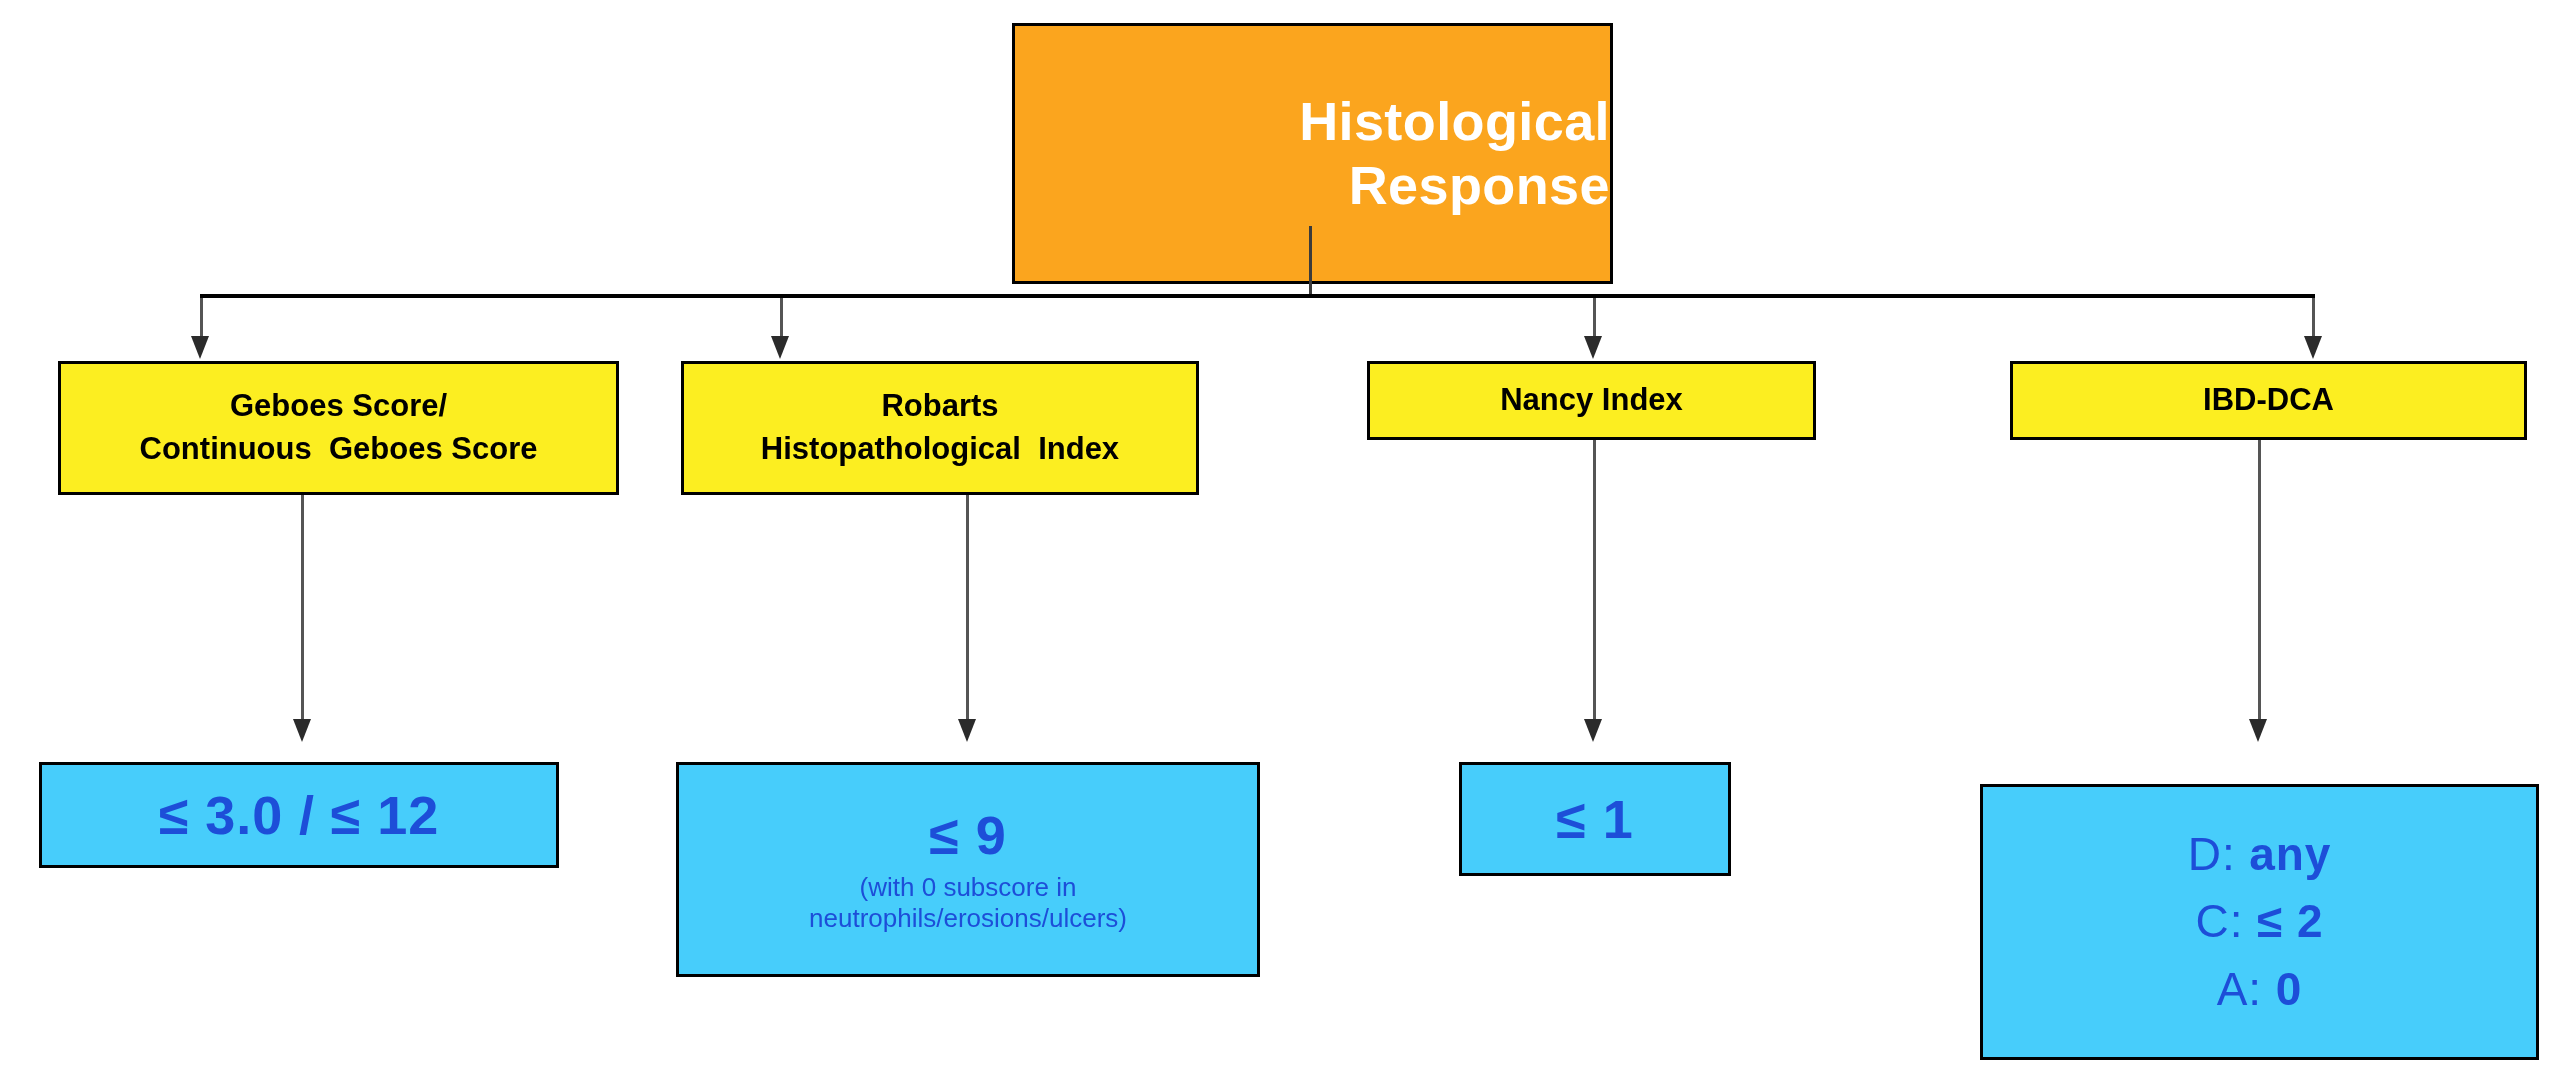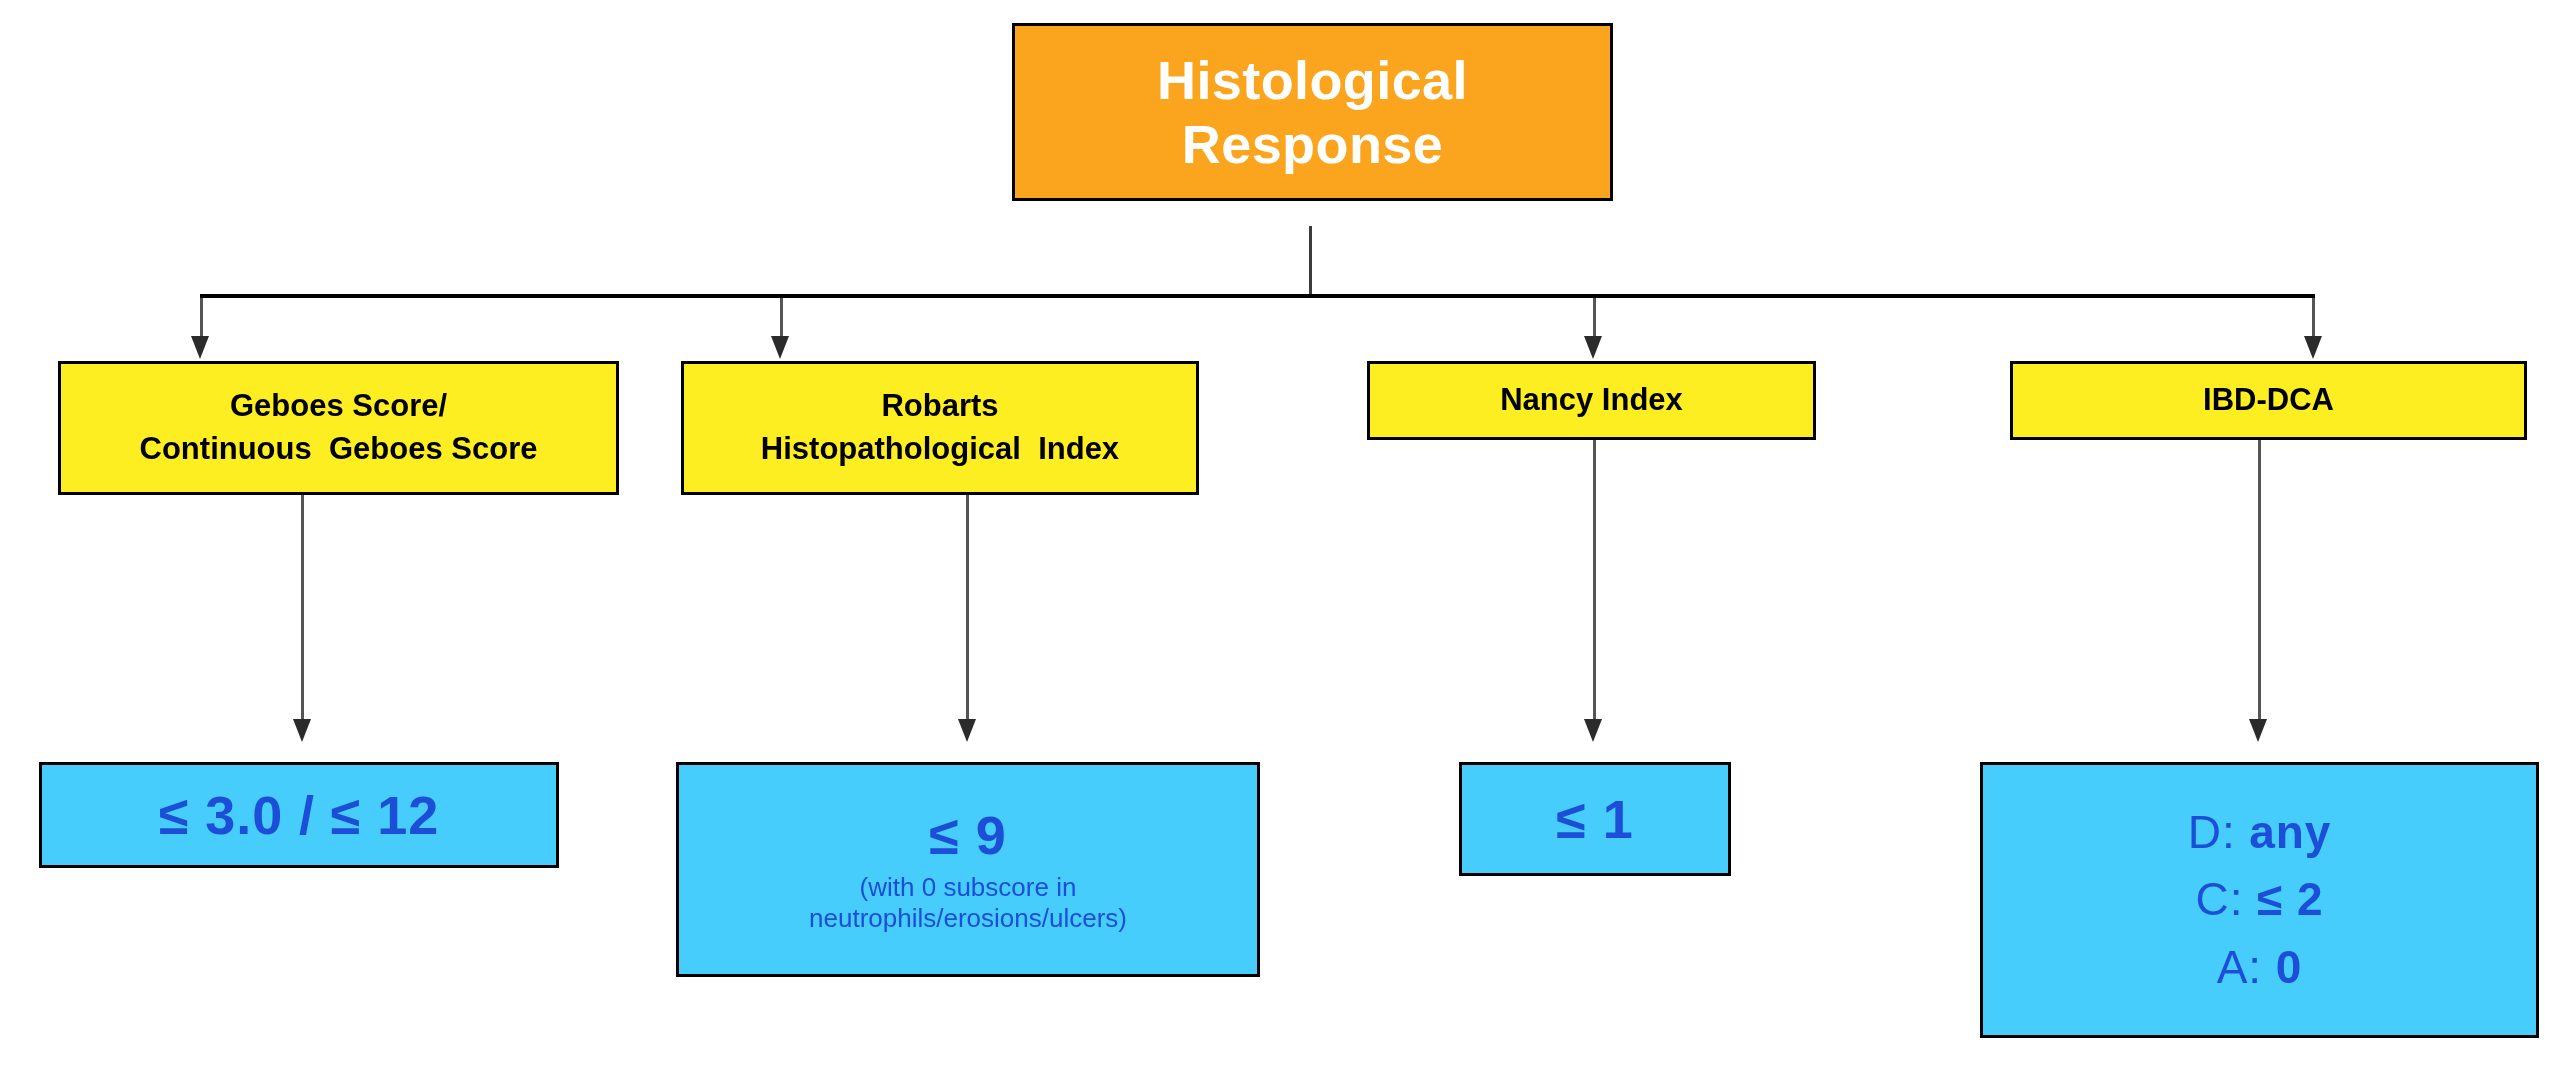--- a/index.html
+++ b/index.html
@@ -98,21 +98,21 @@
     border-left: 9.6px solid transparent;
     border-right: 9.6px solid transparent;
     border-top: 23px solid #2b2b2b;
   }
 </style>
 </head>
 <body>
 
 <div id="canvas">
 
-  <div class="node root" style="left:1012px; top:23px; width:601px; height:178px;">
+  <div class="node root" style="left:1012px; top:23px; width:601px; height:261px;align-items:flex-end;">
     <span class="line">Histological</span>
     <span class="line">Response</span>
   </div>
 
   <div class="vline" style="left:1309px; top:226px; height:72px;"></div>
   <div class="hbar" style="left:200px; top:294px; width:2115px;"></div>
 
   <div class="vline thin" style="left:200px; top:298px; height:42px;"></div>
   <div class="arrowhead" style="left:191px; top:336px;"></div>
 
@@ -164,21 +164,21 @@
     <span class="note">
       <span class="line">(with 0 subscore in</span>
       <span class="line">neutrophils/erosions/ulcers)</span>
     </span>
   </div>
 
   <div class="node outcome" style="left:1459px; top:762px; width:272px; height:114px;">
     <span class="big">≤ 1</span>
   </div>
 
-  <div class="node outcome" style="left:1980px; top:762px; width:559px; height:276px;">
+  <div class="node outcome" style="left:1980px; top:784px; width:559px; height:276px;">
     <span class="kv">
       <span>D:</span>
       <b>any</b>
     </span>
     <span class="kv">
       <span>C:</span>
       <b>≤ 2</b>
     </span>
     <span class="kv">
       <span>A:</span>

